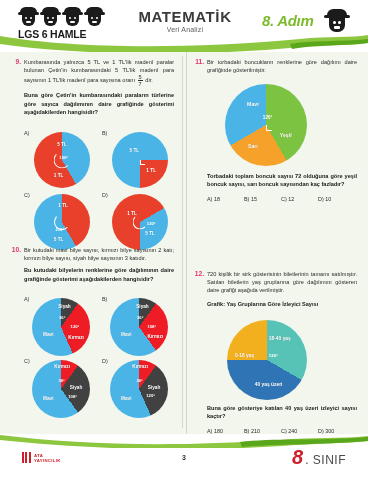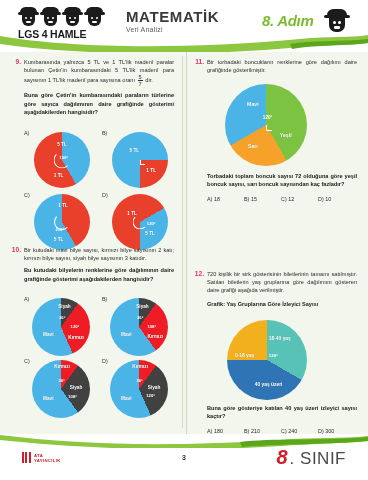--- a/index.html
+++ b/index.html
@@ -36,21 +36,21 @@
     background:#1b1b1b;border-radius:0 0 6px 6px;
   }
   .face .eye{position:absolute;top:10px;width:2px;height:2px;background:#fff;border-radius:50%;}
   .face .eye.l{left:7px;} .face .eye.r{left:12px;}
   .face .mous{position:absolute;left:8px;top:14px;width:5px;height:2px;background:#fff;border-radius:1px;}
   .brand-text{
     position:absolute;left:0;top:21px;
     font-size:10.5px;font-weight:bold;color:#1b1b1b;letter-spacing:-0.2px;
     font-family:"Liberation Sans", sans-serif;
   }
-  .hdr-center{position:absolute;left:126px;top:8px;width:118px;text-align:left;}
+  .hdr-center{position:absolute;left:126px;top:8px;width:118px;text-align:center;}
   .hdr-title{
     font-size:15px;font-weight:bold;color:#3a3a3a;letter-spacing:0.6px;
     font-family:"Liberation Sans", sans-serif;
   }
   .hdr-sub{font-size:7px;color:#5d5d5d;margin-top:1px;letter-spacing:0.2px;}
   .hdr-step{
     position:absolute;left:262px;top:12px;
     font-size:15px;font-weight:bold;color:#7dbb2e;font-style:italic;
     letter-spacing:-0.3px;
   }
@@ -115,21 +115,21 @@
   .footer{position:absolute;left:0;top:434px;width:368px;height:46px;background:#ffffff;}
   .foot-swoosh{position:absolute;left:0;top:0;width:368px;height:14px;}
   .ata{position:absolute;left:22px;top:18px;display:flex;align-items:center;gap:3px;}
   .ata-mark{width:9px;height:11px;position:relative;}
   .ata-mark i{position:absolute;top:0;width:2.2px;height:11px;background:#cf1f2b;display:block;}
   .ata-mark i:nth-child(1){left:0;} .ata-mark i:nth-child(2){left:3.3px;} .ata-mark i:nth-child(3){left:6.6px;}
   .ata-txt{font-size:4.3px;font-weight:bold;color:#cf1f2b;line-height:5px;letter-spacing:0.3px;}
   .pagenum{position:absolute;left:0;top:20px;width:368px;text-align:center;font-size:7px;color:#333;font-weight:bold;}
   .sinif{position:absolute;right:22px;top:14px;display:flex;align-items:baseline;gap:2px;}
   .sinif .eight{font-size:20px;font-weight:bold;color:#cf1f2b;font-style:italic;line-height:18px;}
-  .sinif .lbl{font-size:17px;color:#4a4a4a;letter-spacing:0.5px;}
+  .sinif .lbl{font-size:12px;color:#4a4a4a;letter-spacing:0.5px;}
 </style>
 </head>
 <body>
 
 <div class="page">
 
   <div class="header">
     <div class="hdr-green"></div>
     <svg class="hdr-swoosh" viewBox="0 0 368 18" preserveAspectRatio="none">
       <path d="M0,2 C70,14 180,16 300,5 C330,2 350,4 368,1 L368,9 C350,12 332,10 302,13 C182,24 70,20 0,10 Z" fill="#8dc63f"></path>
@@ -164,21 +164,21 @@
           </div>
         <div class="face">
             <span class="hat"></span>
             <span class="brim"></span>
             <span class="head"></span>
             <span class="eye l"></span>
             <span class="eye r"></span>
             <span class="mous"></span>
           </div>
       </div>
-      <div class="brand-text">LGS 4 HAMLE</div>
+      <div class="brand-text">LGS 6 HAMLE</div>
     </div>
 
     <div class="hdr-center">
       <div class="hdr-title">MATEMATİK</div>
       <div class="hdr-sub">Veri Analizi</div>
     </div>
 
     <div class="hdr-step">8. Adım</div>
 
     <div class="chaplin">

